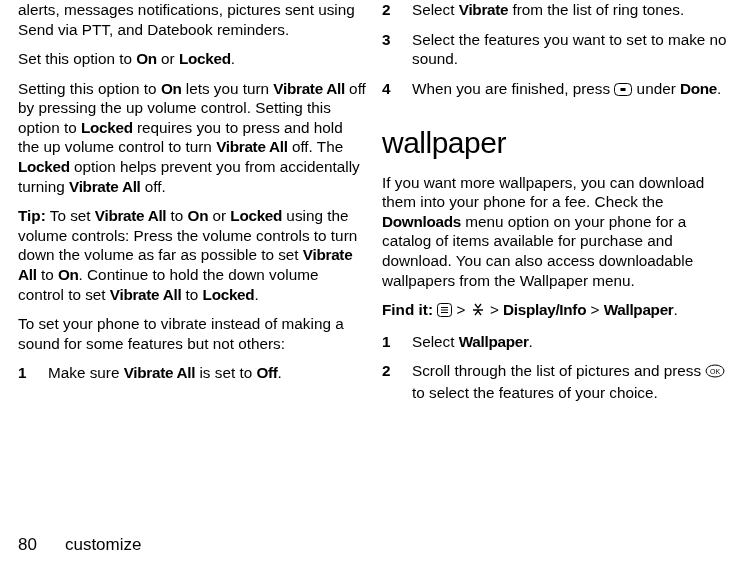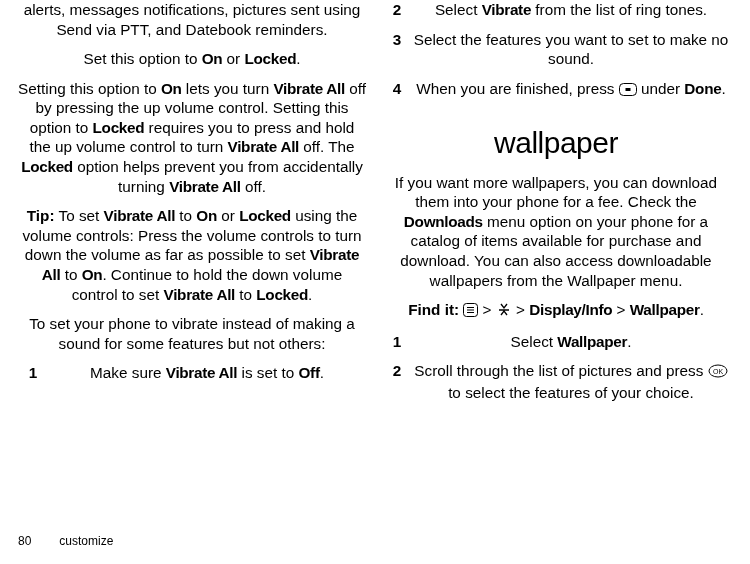--- a/index.html
+++ b/index.html
@@ -10,21 +10,20 @@
     color: #000;
     background: #fff;
     font-size: 15.3px;
     line-height: 1.28;
     padding: 0 20px 0 18px;
   }
   .cols {
     display: flex;
     gap: 16px;
     height: 528px;
-    text-align: center;
   }
   .col {
     flex: 1;
     display: flex;
     flex-direction: column;
   }
   .para { margin-bottom: 10px; }
   .b { font-weight: 700; font-family: Arial, Helvetica, sans-serif; }
   .cond { font-weight: 700; font-family: Liberation Sans, sans-serif; letter-spacing: -0.3px; }
   .icon {
@@ -45,21 +44,21 @@
     font-weight: 700;
     font-family: "Arial Narrow", Arial, sans-serif;
     width: 30px;
     flex-shrink: 0;
   }
   .stepb { flex: 1; }
   .footer {
     display: flex;
     align-items: center;
     gap: 28px;
-    font-size: 12px;
+    font-size: 17px;
     padding-top: 6px;
   }
   .footer .pg { font-weight: 400; }
   .footer .sec { font-weight: 400; font-family: "Arial Narrow", Arial, sans-serif; }
 </style>
 </head>
 <body>
 
 <div class="cols">
   <div class="col">

